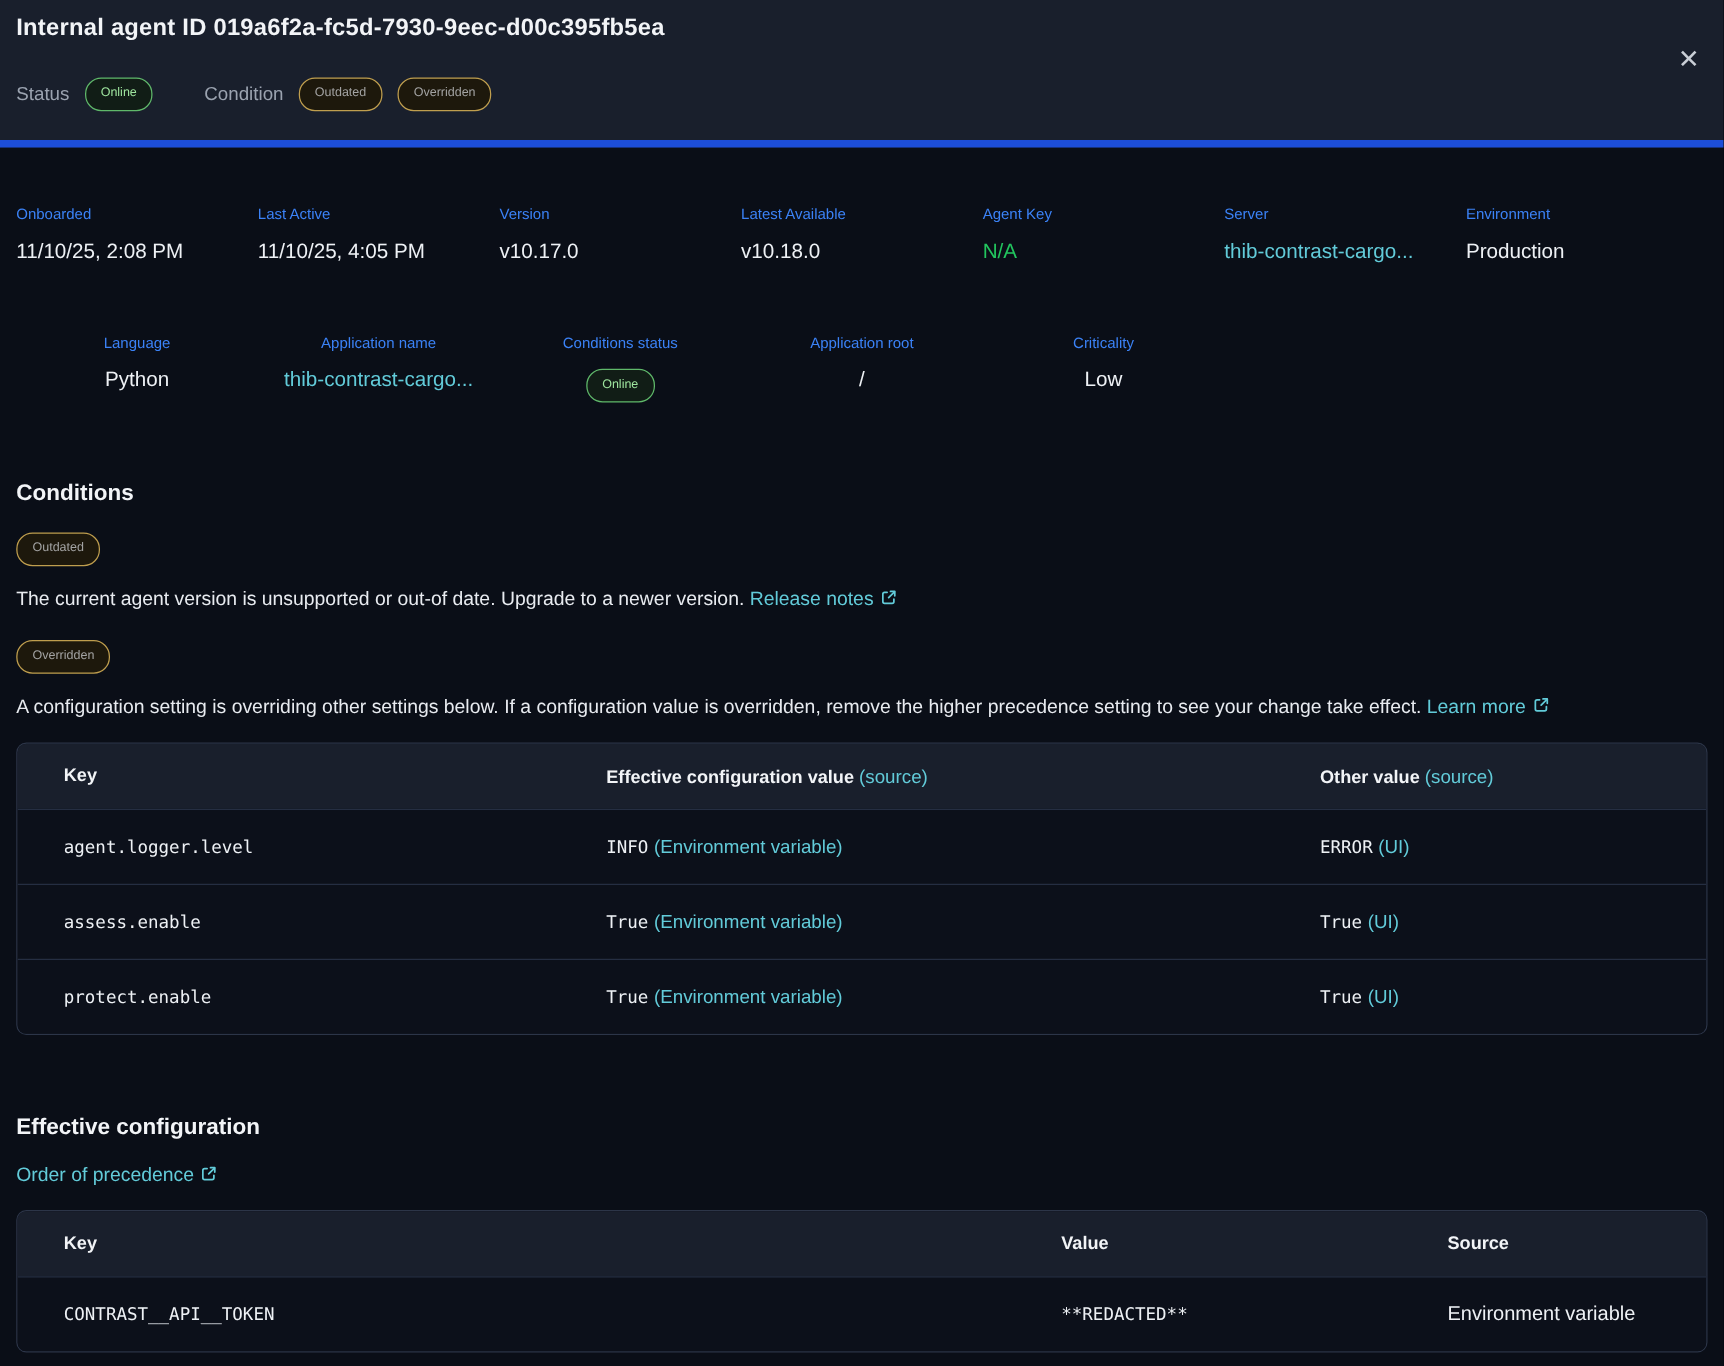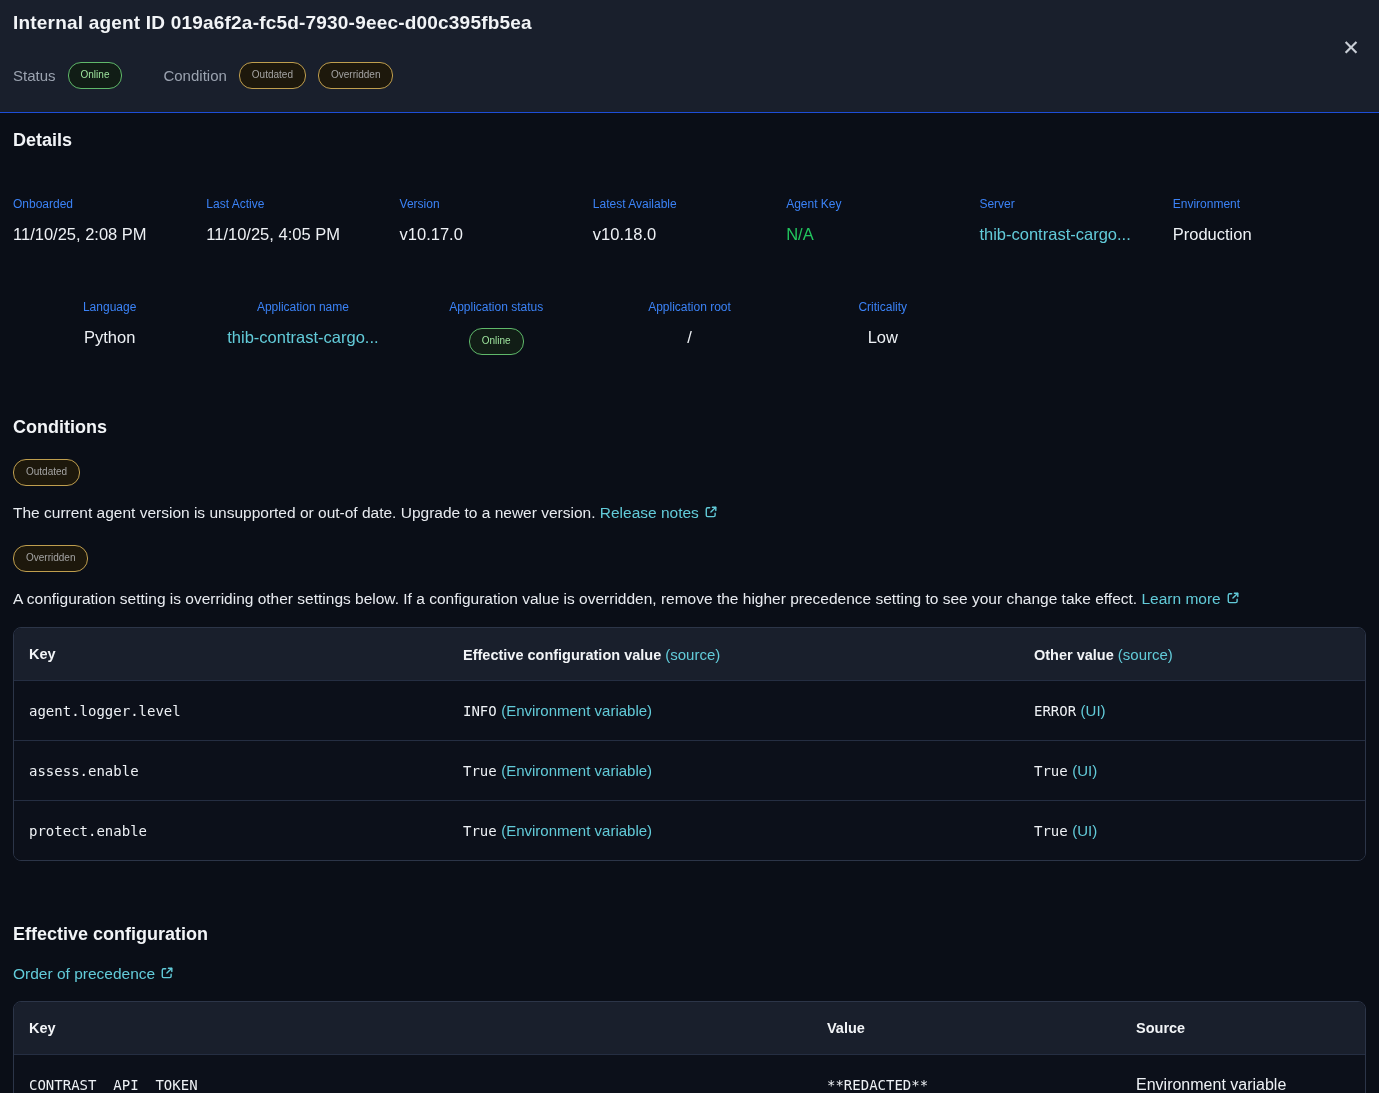--- a/index.html
+++ b/index.html
@@ -4,21 +4,21 @@
 <style>
   * { margin:0; padding:0; box-sizing:border-box; }
   html,body { background:#05080f; }
   body { font-family:"Liberation Sans", sans-serif; }
   .modal {
     width:1379px; height:1093px; background:#0a0e17; color:#eef1f5;
     overflow:hidden; position:relative;
   }
   
   .modal-header {
-    background:#191f2c; border-bottom:1px solid #1d4ed8;
+    background:#191f2c; border-bottom:6px solid #1d4ed8;
     padding:12px 16px 23px 13px; position:relative;
   }
   .modal-title { font-size:19px; font-weight:700; color:#f2f4f7; letter-spacing:.2px; }
   .close-btn {
     position:absolute; right:14px; top:34px; width:28px; height:28px;
     background:none; border:none; color:#c9ced6; font-size:21px; line-height:28px;
     cursor:pointer; text-align:center; padding:0;
   }
   .status-row { display:flex; align-items:center; margin-top:28px; }
   .field-label-inline { font-size:15px; color:#9ba3b0; }
@@ -51,21 +51,21 @@
   .data-table {
     margin-top:17px; border:1px solid #2c3548; border-radius:8px;
     overflow:hidden; background:#0c101a;
   }
   .t-row { display:grid; align-items:center; }
   .t-cols-a { grid-template-columns:434px 571px 1fr; }
   .t-cols-b { grid-template-columns:798px 309px 1fr; }
   .t-head { background:#191f2c; height:52px; }
   .t-head .t-cell { font-size:14.5px; font-weight:700; color:#f2f4f7; }
   .t-body-row { height:60px; border-top:1px solid #252e42; background:#0c101a; }
-  .t-cell { padding-left:15px; }
+  .t-cell { padding-left:37px; }
   .mono { font-family:"DejaVu Sans Mono", monospace; font-size:14px; color:#eef1f5; }
   .src { font-family:"Liberation Sans", sans-serif; font-size:15px; font-weight:400; color:#62cbd9; }
   
   .effconf-heading { margin-top:63px; }
   .effconf-link { display:inline-block; margin-top:20px; font-size:15.5px; }
 </style>
 </head>
 <body>
 
 <div class="modal">
@@ -78,21 +78,20 @@
       <span class="badge badge-green ml12">Online</span>
       <span class="field-label-inline ml40">Condition</span>
       <span class="badge badge-gold ml12">Outdated</span>
       <span class="badge badge-gold ml12">Overridden</span>
     </div>
   </div>
 
   <div class="modal-body">
 
     
-    <div class="section-heading details-heading">Details</div>
 
     <div class="details-grid">
       <div>
         <div class="detail-label">Onboarded</div>
         <div class="detail-value">11/10/25, 2:08 PM</div>
       </div>
       <div>
         <div class="detail-label">Last Active</div>
         <div class="detail-value">11/10/25, 4:05 PM</div>
       </div>
@@ -121,21 +120,21 @@
     <div class="details-grid row2">
       <div>
         <div class="detail-label">Language</div>
         <div class="detail-value">Python</div>
       </div>
       <div>
         <div class="detail-label">Application name</div>
         <div class="detail-value"><a class="link">thib-contrast-cargo...</a></div>
       </div>
       <div>
-        <div class="detail-label">Application status</div>
+        <div class="detail-label">Conditions status</div>
         <div class="detail-value"><span class="badge badge-green">Online</span></div>
       </div>
       <div>
         <div class="detail-label">Application root</div>
         <div class="detail-value">/</div>
       </div>
       <div>
         <div class="detail-label">Criticality</div>
         <div class="detail-value">Low</div>
       </div>

